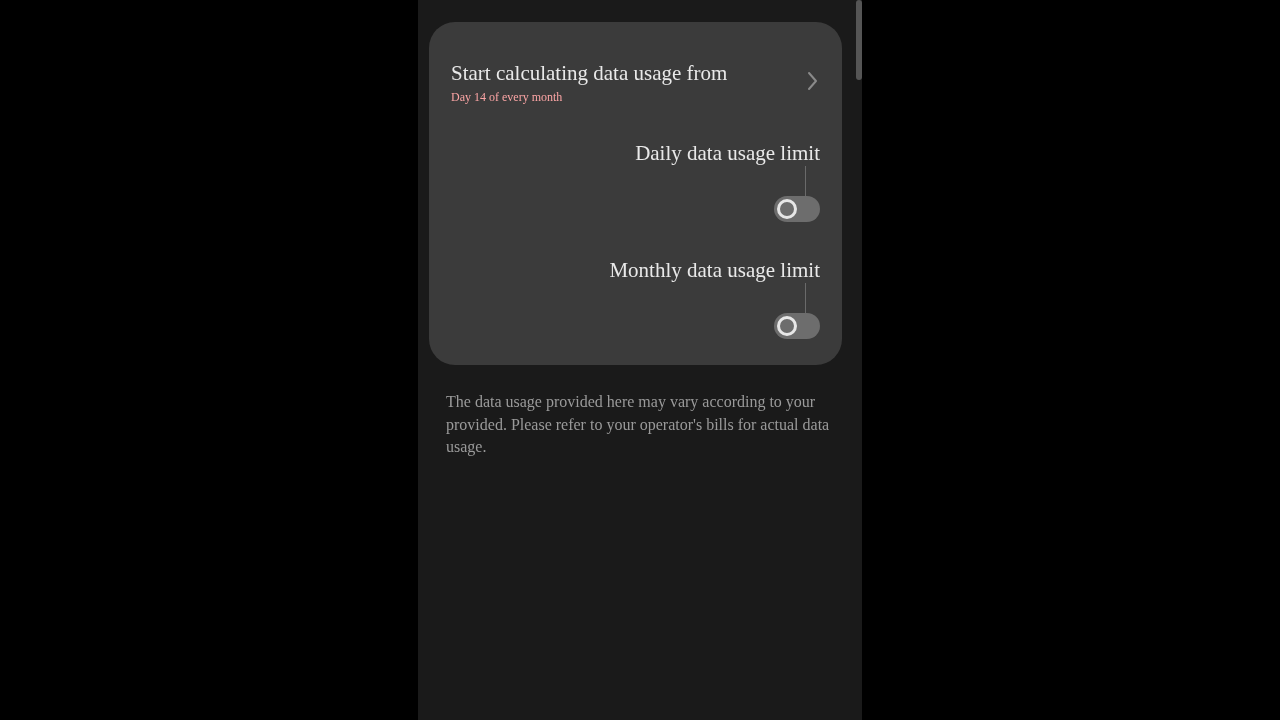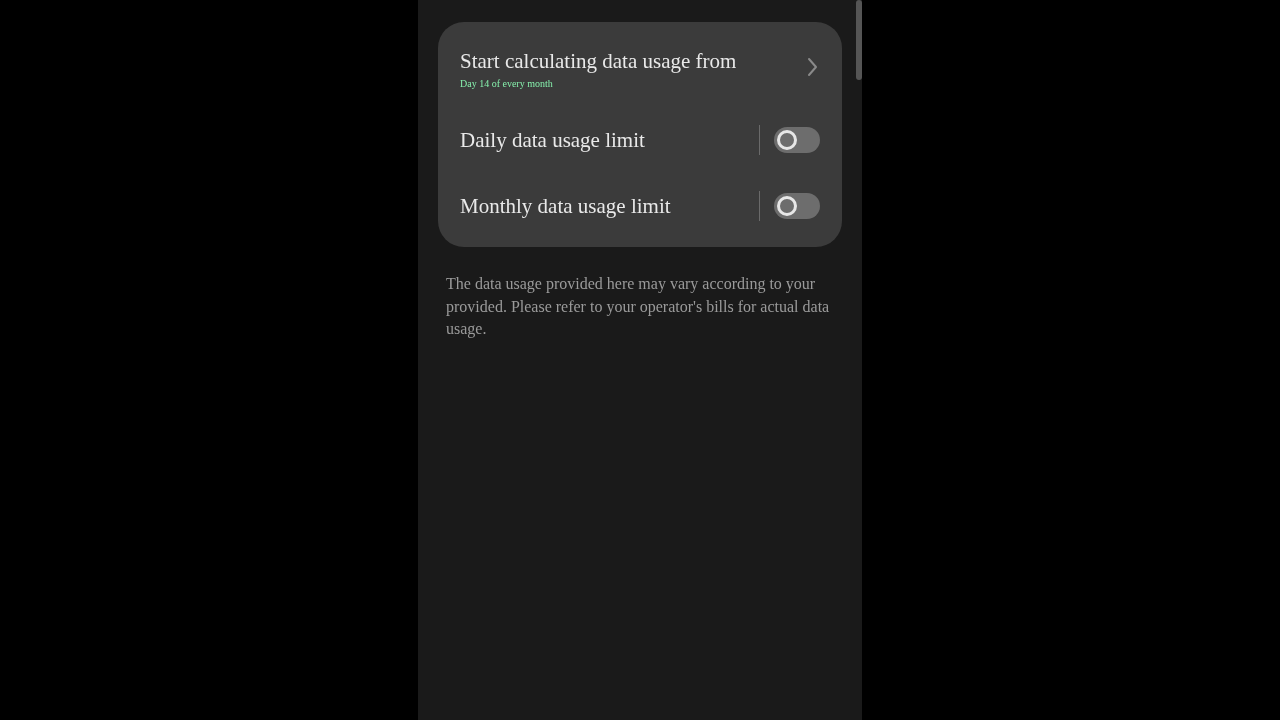--- a/index.html
+++ b/index.html
@@ -15,52 +15,53 @@
     overflow: hidden;
   }
   .scrollbar-track {
     position: absolute;
     right: 0; top: 0;
     width: 6px; height: 80px;
     background: #555;
     border-radius: 3px;
   }
   .card {
-    margin: 22px 20px 0 20px;
+    margin: 22px 20px 0 11px;
     background: #3b3b3b;
     border-radius: 26px;
-    padding: 8px 0 8px 0;
+    padding: 20px 0 8px 0;
   }
   .row {
     display: flex;
     align-items: center;
     padding: 18px 22px;
     position: relative;
   }
   .row-text { flex: 1; }
   .row-title {
     color: #e9e9e9;
     font-size: 21px;
     line-height: 1.25;
     font-weight: 400;
   }
   .row-sub {
-    color: #86efac;
-    font-size: 10px;
+    color: #fca5a5;
+    font-size: 12px;
     margin-top: 4px;
   }
   .chevron {
     color: #8a8a8a;
     flex: 0 0 auto;
     margin-left: 8px;
   }
   .toggle-row {
     display: flex;
-    align-items: center;
+    align-items: flex-end;
     padding: 18px 22px;
+    flex-direction: column;
   }
   .toggle-label {
     flex: 1;
     color: #e9e9e9;
     font-size: 21px;
   }
   .vdiv {
     width: 1px; height: 30px;
     background: #6a6a6a;
     margin: 0 14px 0 8px;

